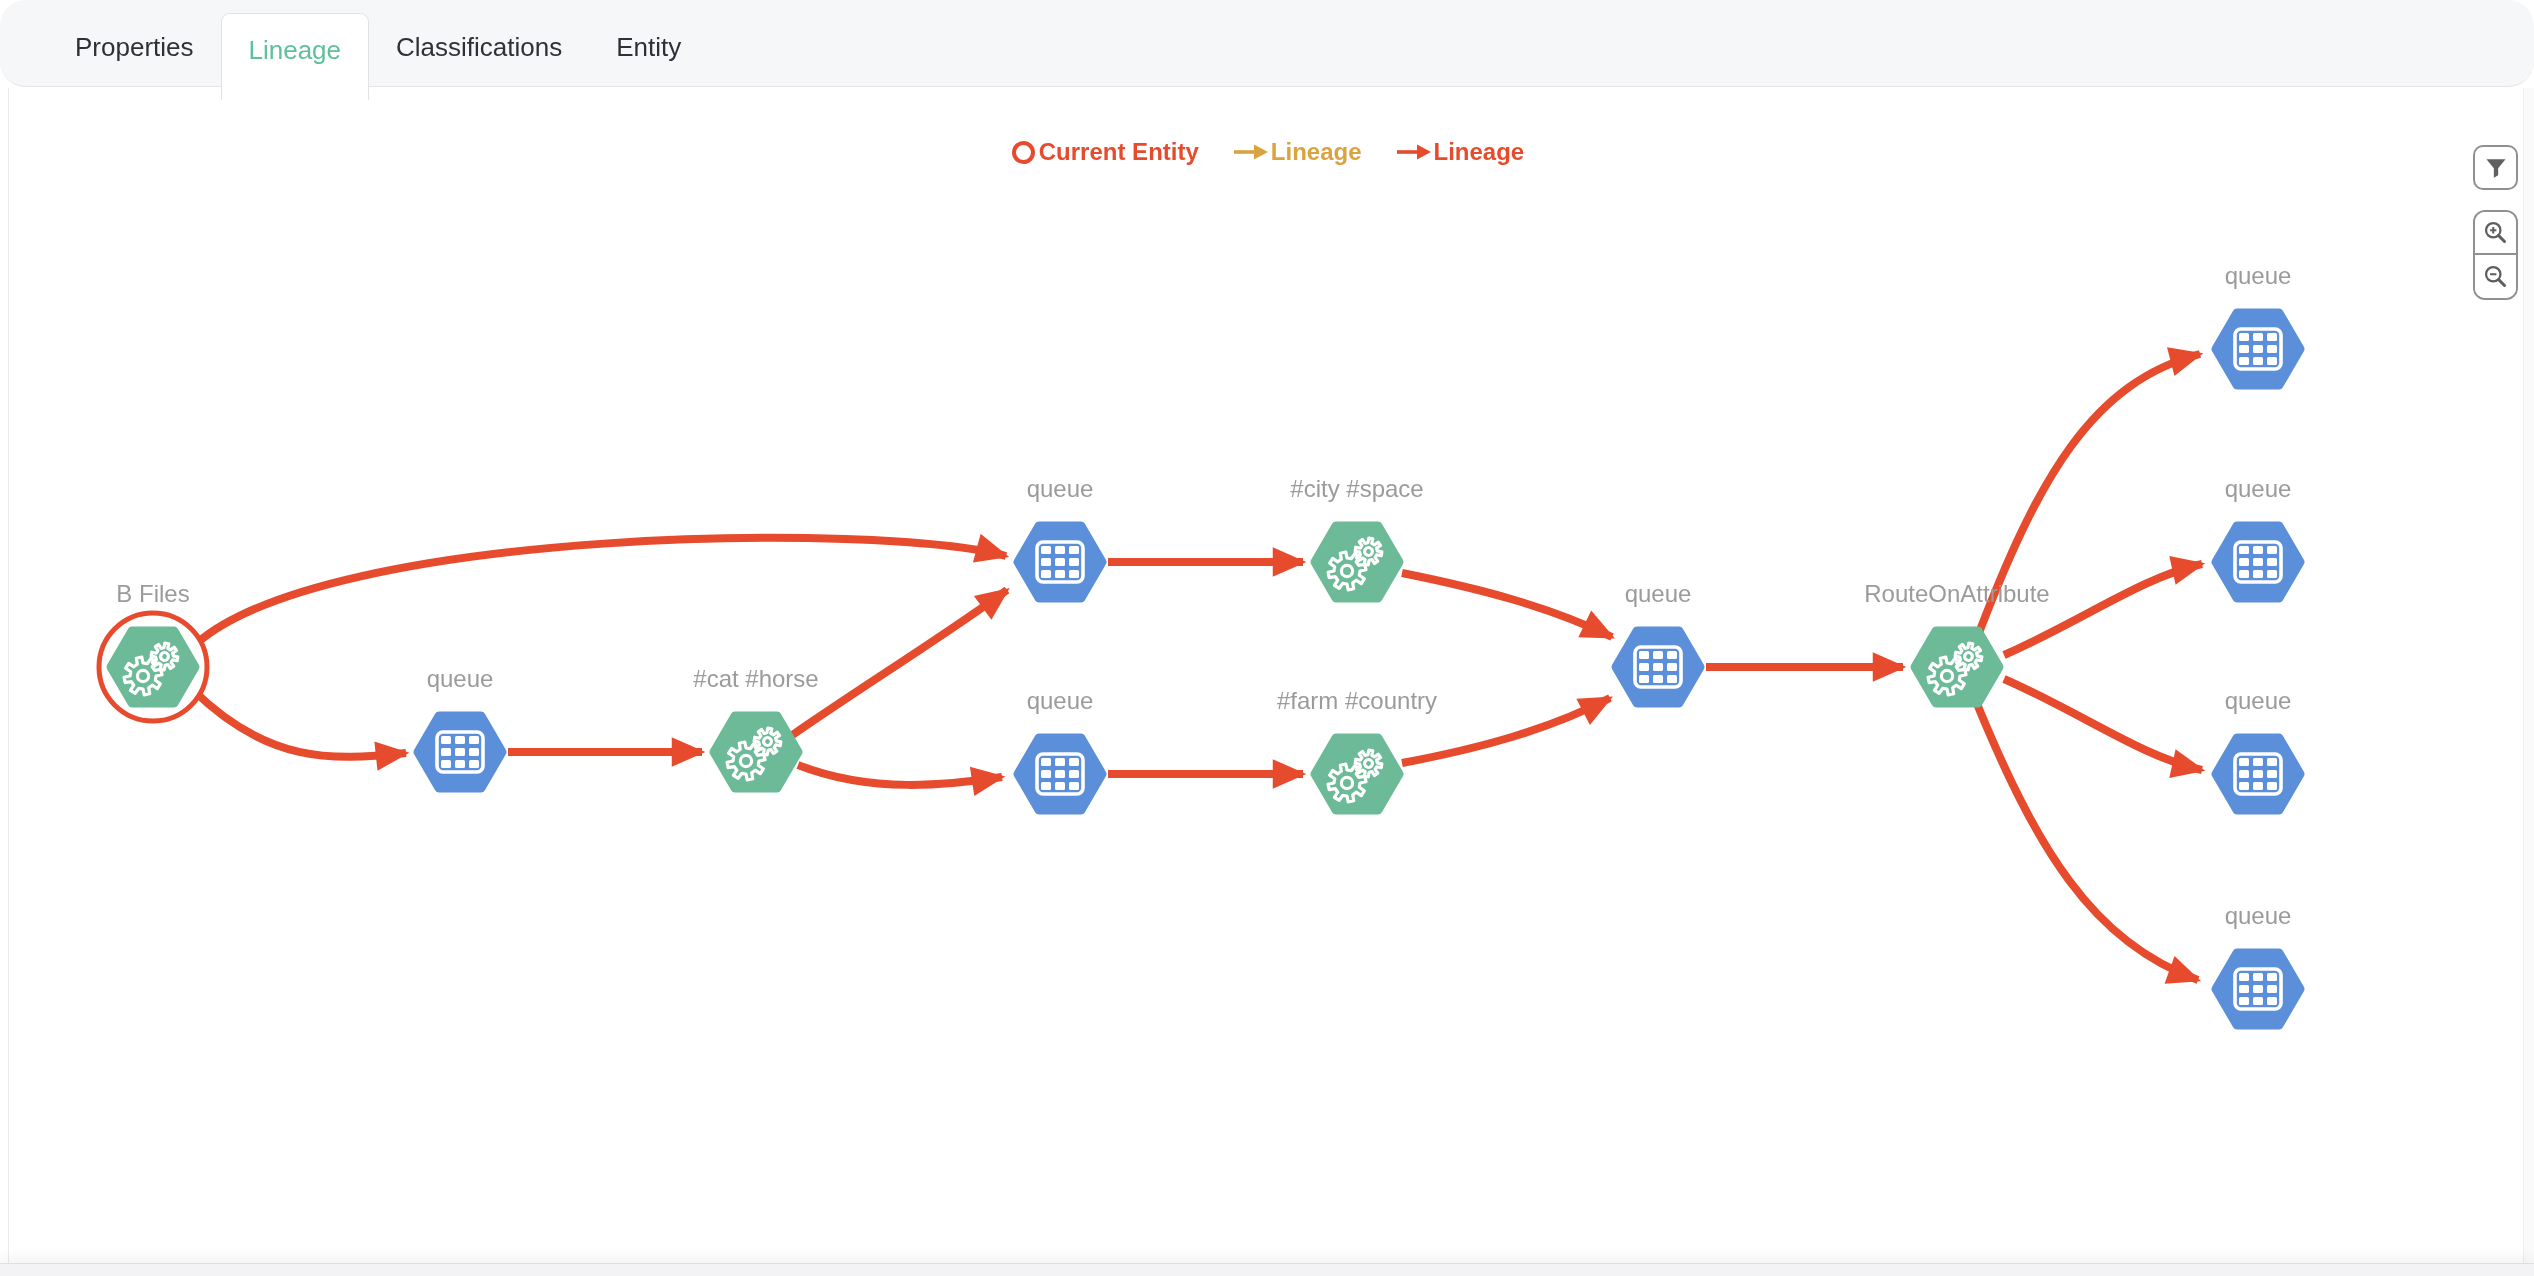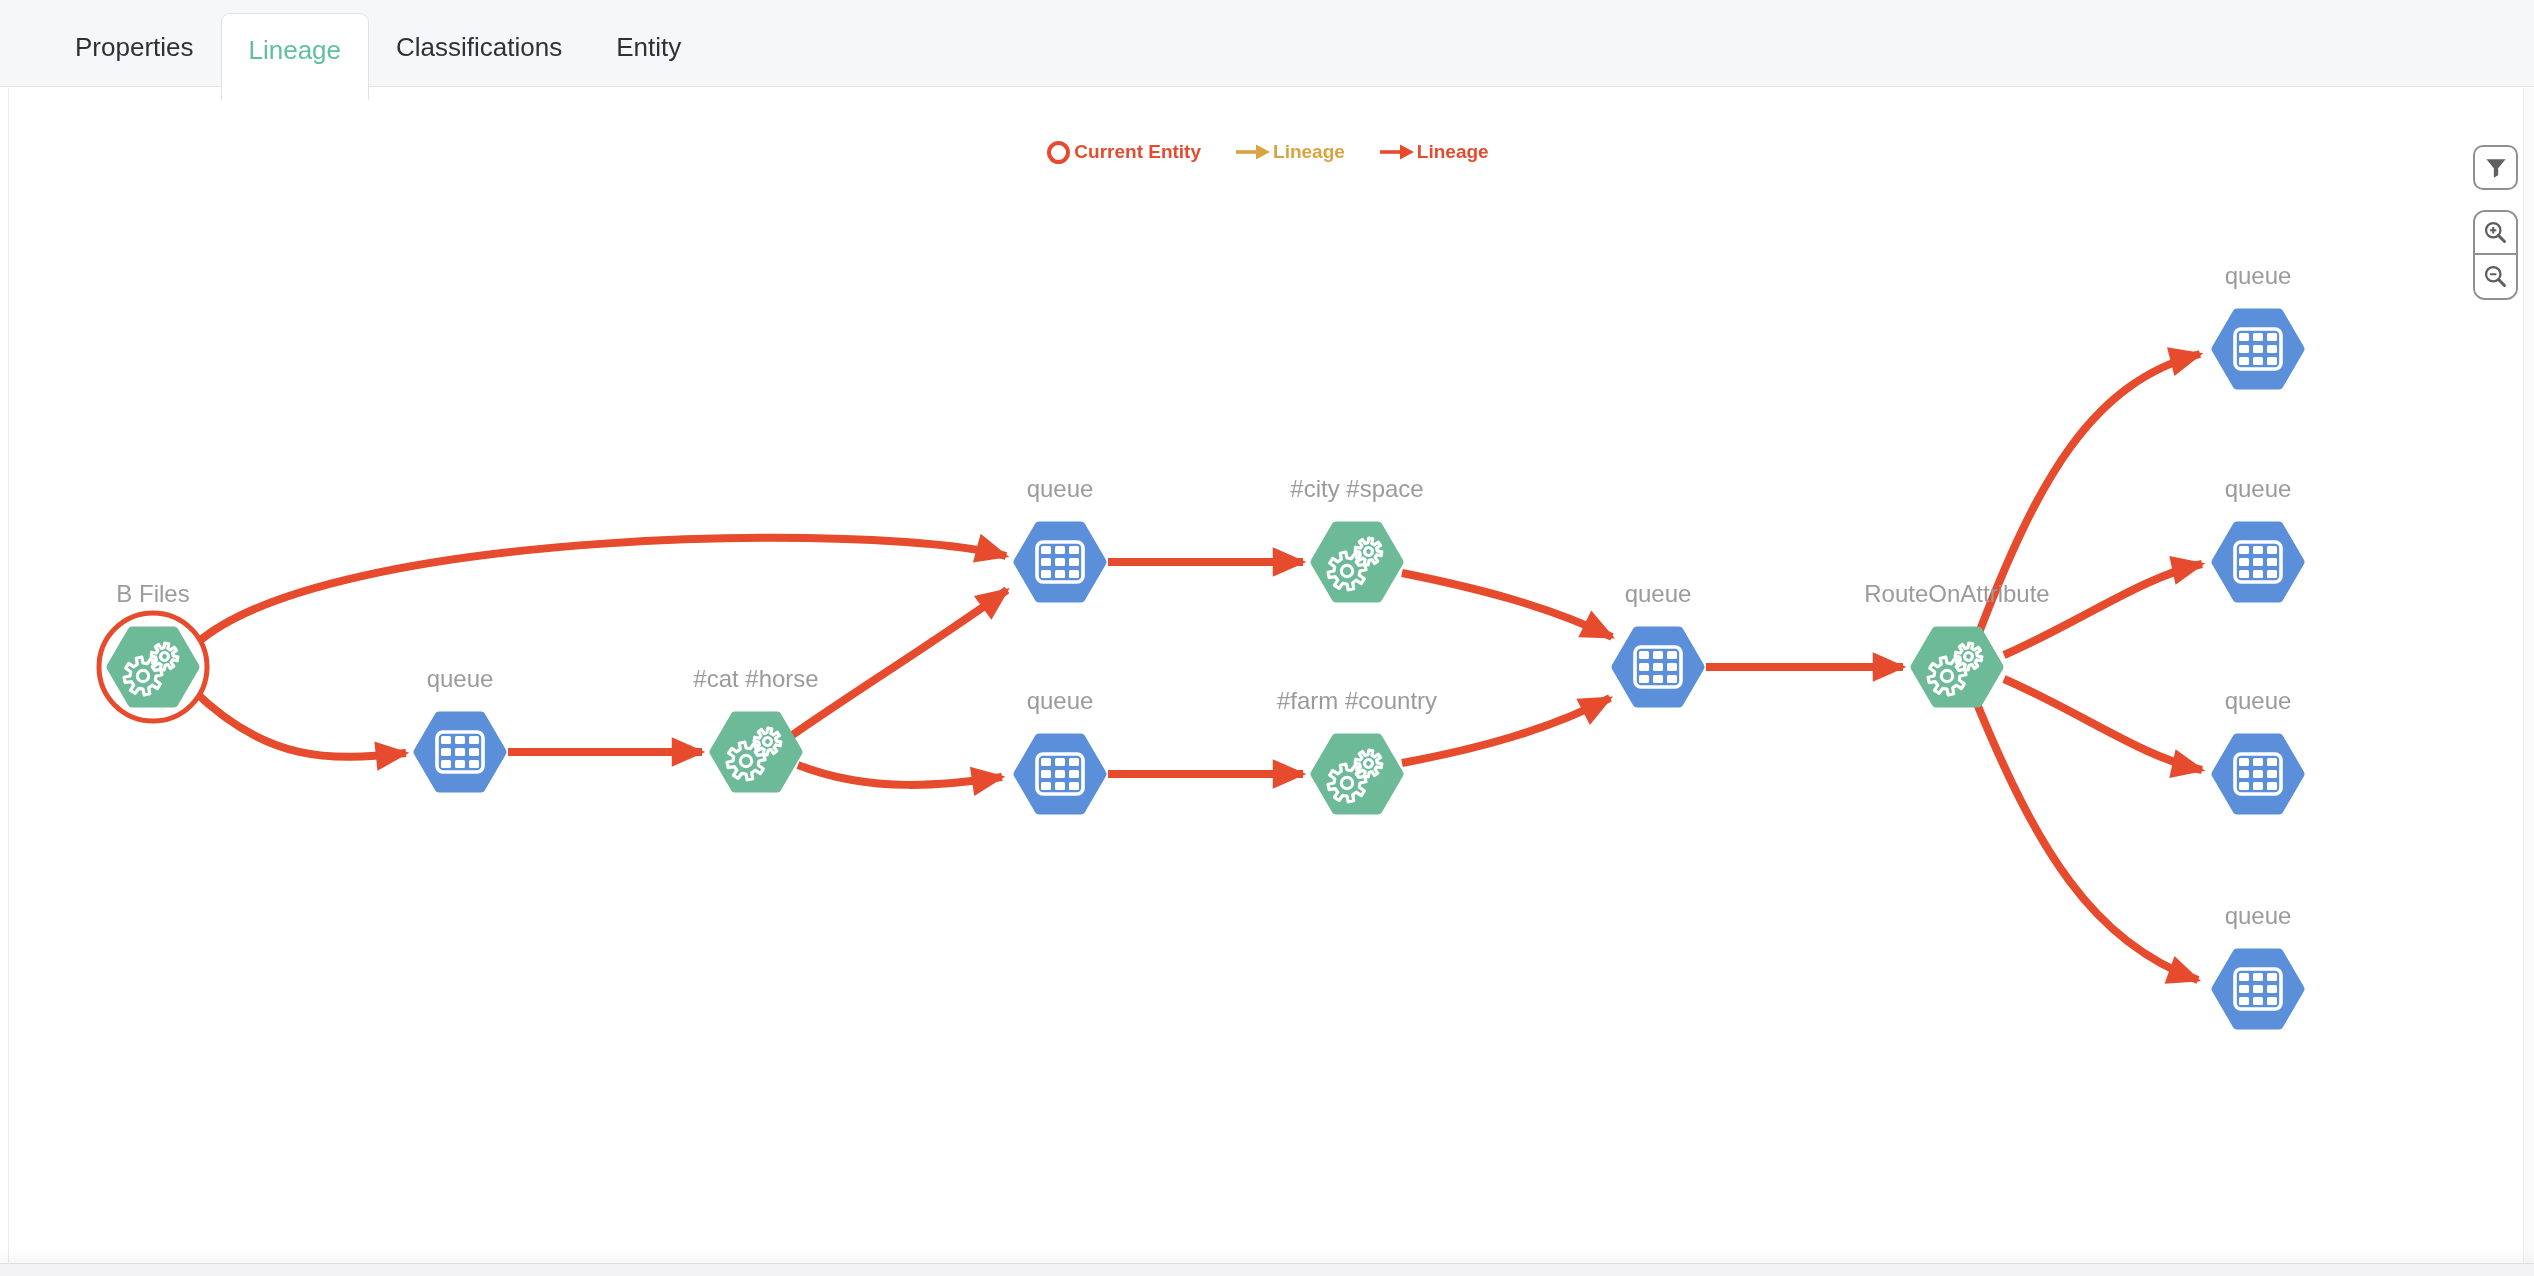--- a/index.html
+++ b/index.html
@@ -1,39 +1,39 @@
 <!DOCTYPE html>
 <html><head>
 <meta charset="utf-8">
 <style>
   * { margin:0; padding:0; box-sizing:border-box; }
   html,body { width:2534px; height:1276px; overflow:hidden; background:#ffffff;
               font-family:"Liberation Sans", sans-serif; }
   
   .tabbar { position:absolute; top:0; left:0; width:2534px; height:87px;
             background:#f6f7f8; border-bottom:1px solid #e3e3e7; z-index:5;
-            display:flex; align-items:stretch; padding-left:48px; }
+            display:flex; align-items:stretch; padding-left:48px;border-radius:26px; }
   .tab { font-size:26px; color:#2f3138; line-height:87px; padding:0 27px;
          position:relative; top:4px; cursor:pointer; white-space:nowrap; }
   .tab.active { top:13px; height:87px; line-height:72px; background:#ffffff;
                 border:1px solid #e2e2e6; border-bottom:none;
                 border-radius:9px 9px 0 0; color:#5fc09a; z-index:6; }
   
   .content-panel { position:absolute; top:88px; left:8px; right:0; bottom:13px;
                    background:#ffffff; border-left:1px solid #ebebee; z-index:1; }
   .bottom-strip { position:absolute; bottom:0; left:0; width:2534px; height:13px;
                   background:#f3f3f5; border-top:1px solid #dfdfe2;
                   box-shadow:0 -8px 10px rgba(0,0,0,0.04); z-index:2; }
   .scroll-track { position:absolute; top:88px; right:0; bottom:13px; width:11px;
                   background:#fafafa; border-left:1px solid #efeff1; z-index:2; }
   
   .legend { position:absolute; top:130px; left:0; width:2534px; height:44px;
             display:flex; justify-content:center; align-items:center; gap:34px;
             z-index:4; pointer-events:none; }
-  .legend-item { display:flex; align-items:center; gap:2px; font-size:19px;
+  .legend-item { display:flex; align-items:center; gap:2px; font-size:24px;
                  font-weight:bold;text-align:right; }
   .legend-item.c-red  { color:#e64b2d; }
   .legend-item.c-gold { color:#d9a440; }
   
   #lineage-svg { position:absolute; top:0; left:0; z-index:3; }
   #lineage-svg .edge { fill:none; stroke-width:8; }
   #lineage-svg .node-label { font-size:24px; fill:#9b9b9b; text-anchor:middle; }
   
   .graph-controls { position:absolute; top:145px; right:16px; z-index:4;
                     display:flex; flex-direction:column; align-items:flex-end; }

